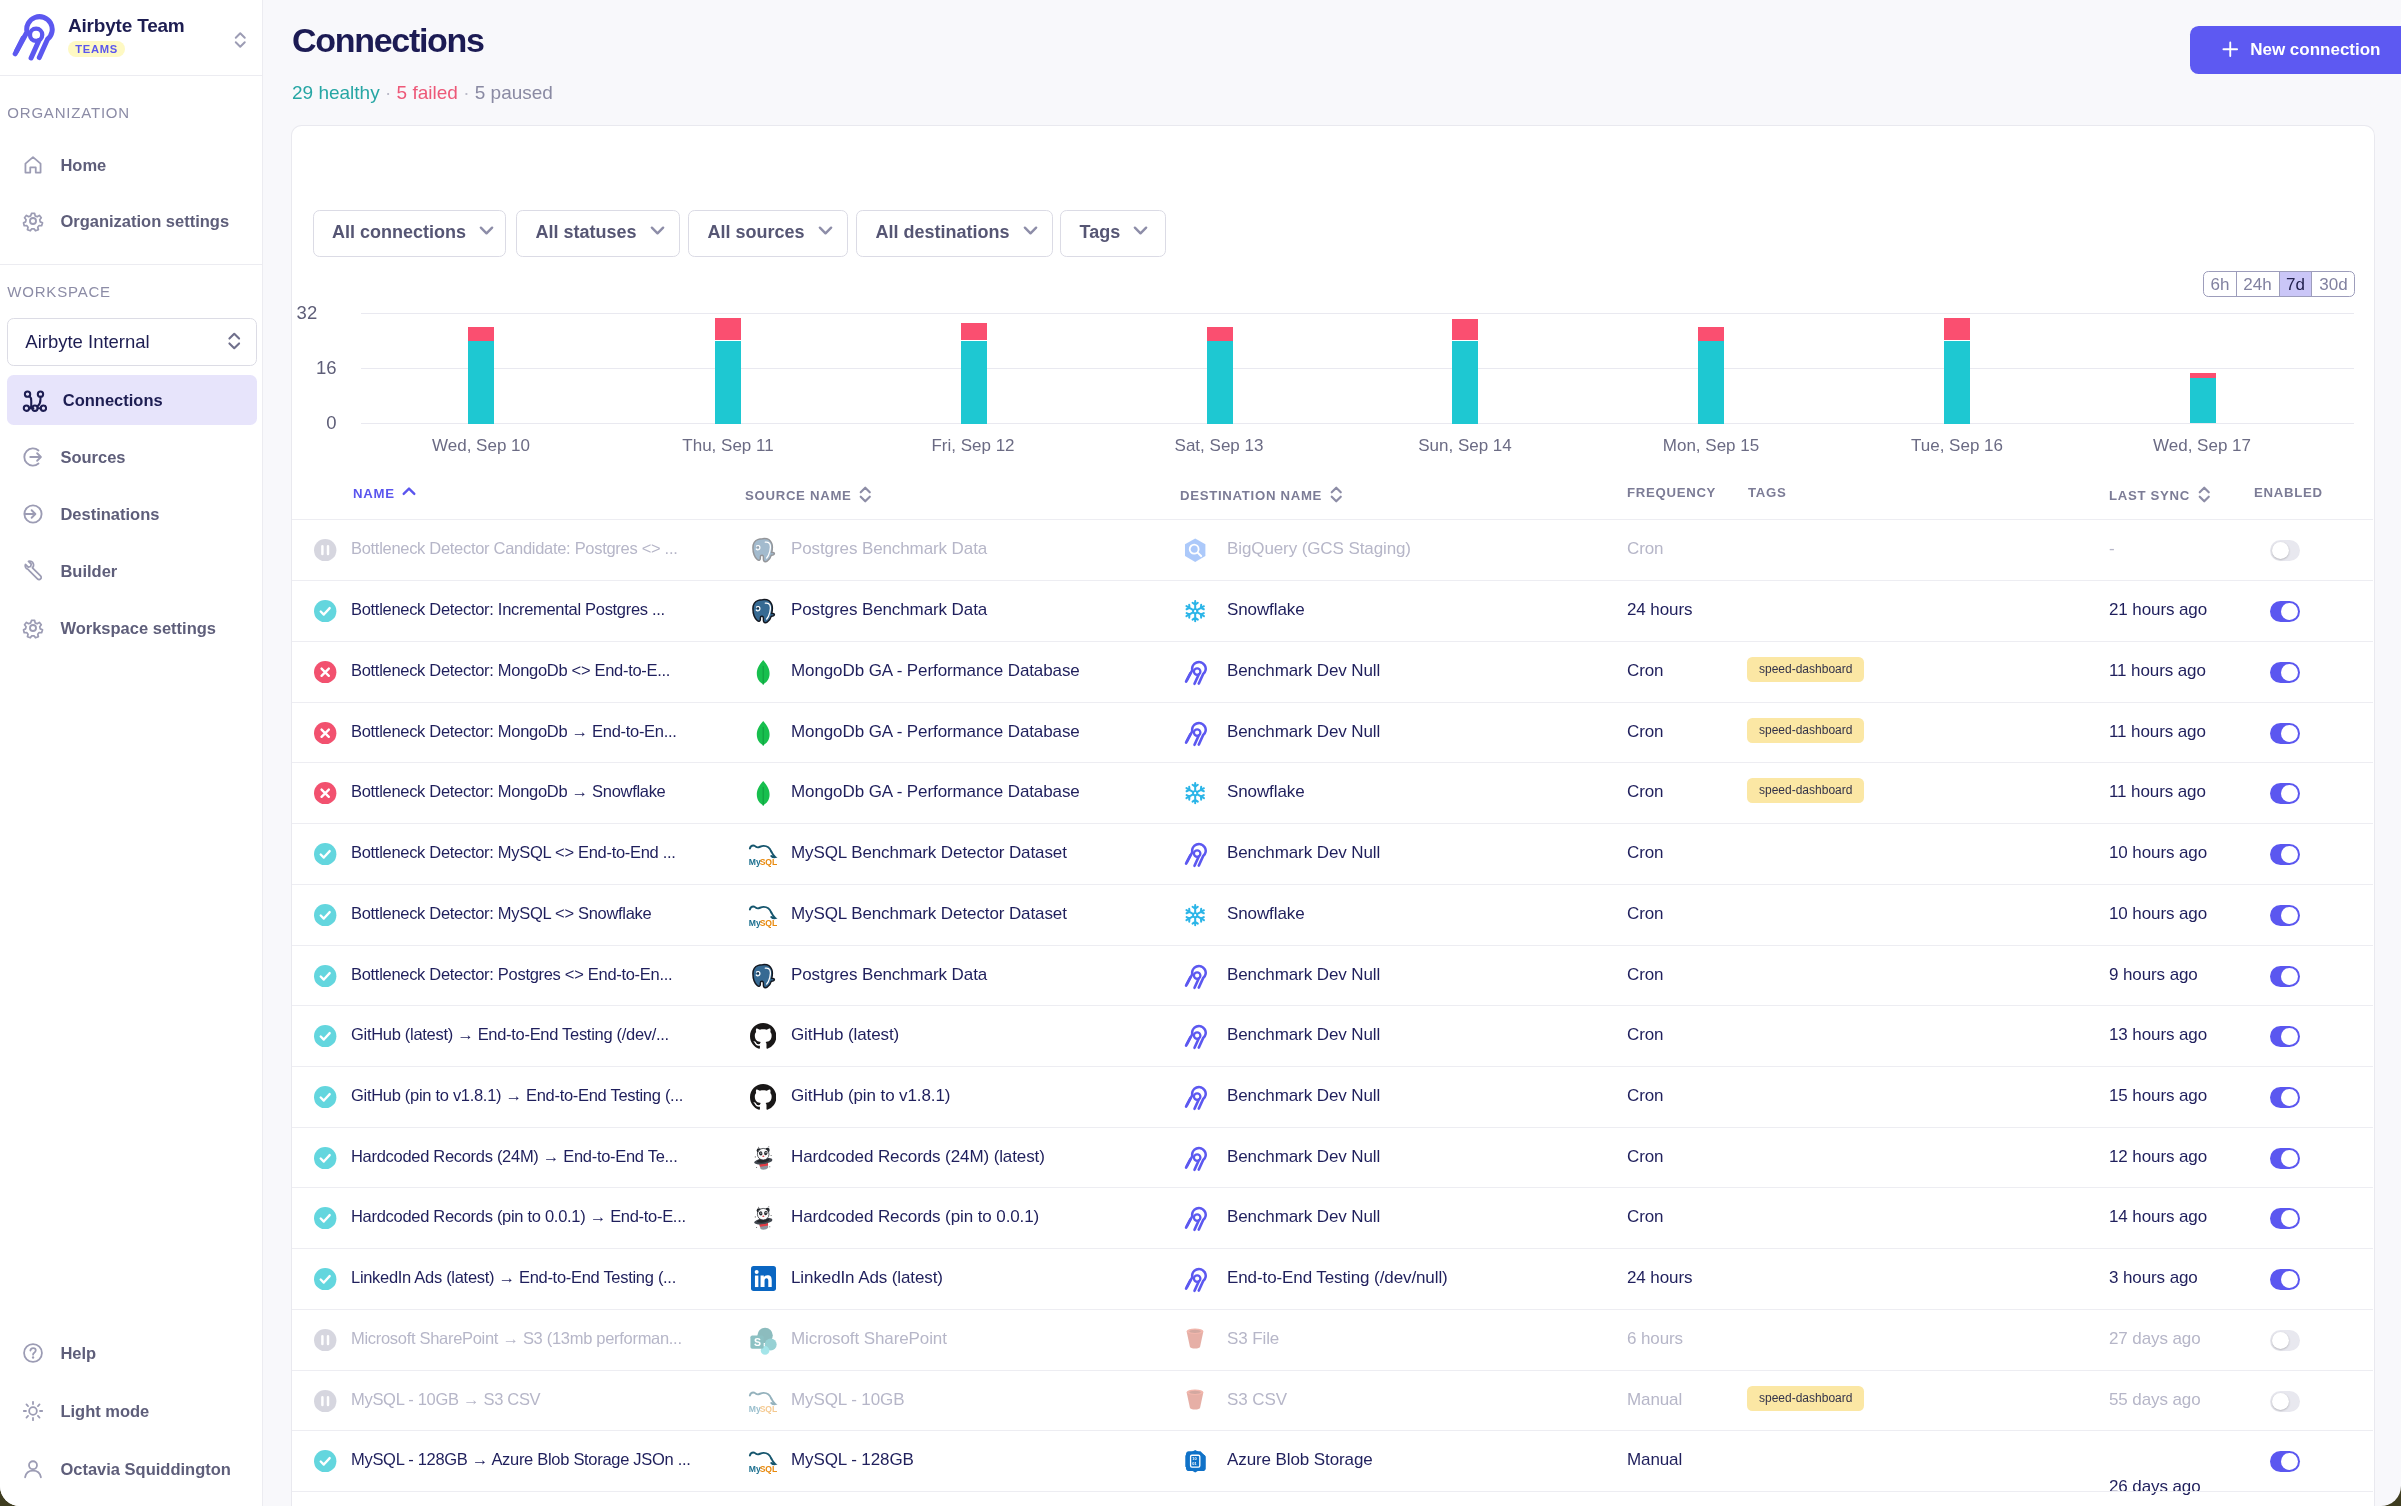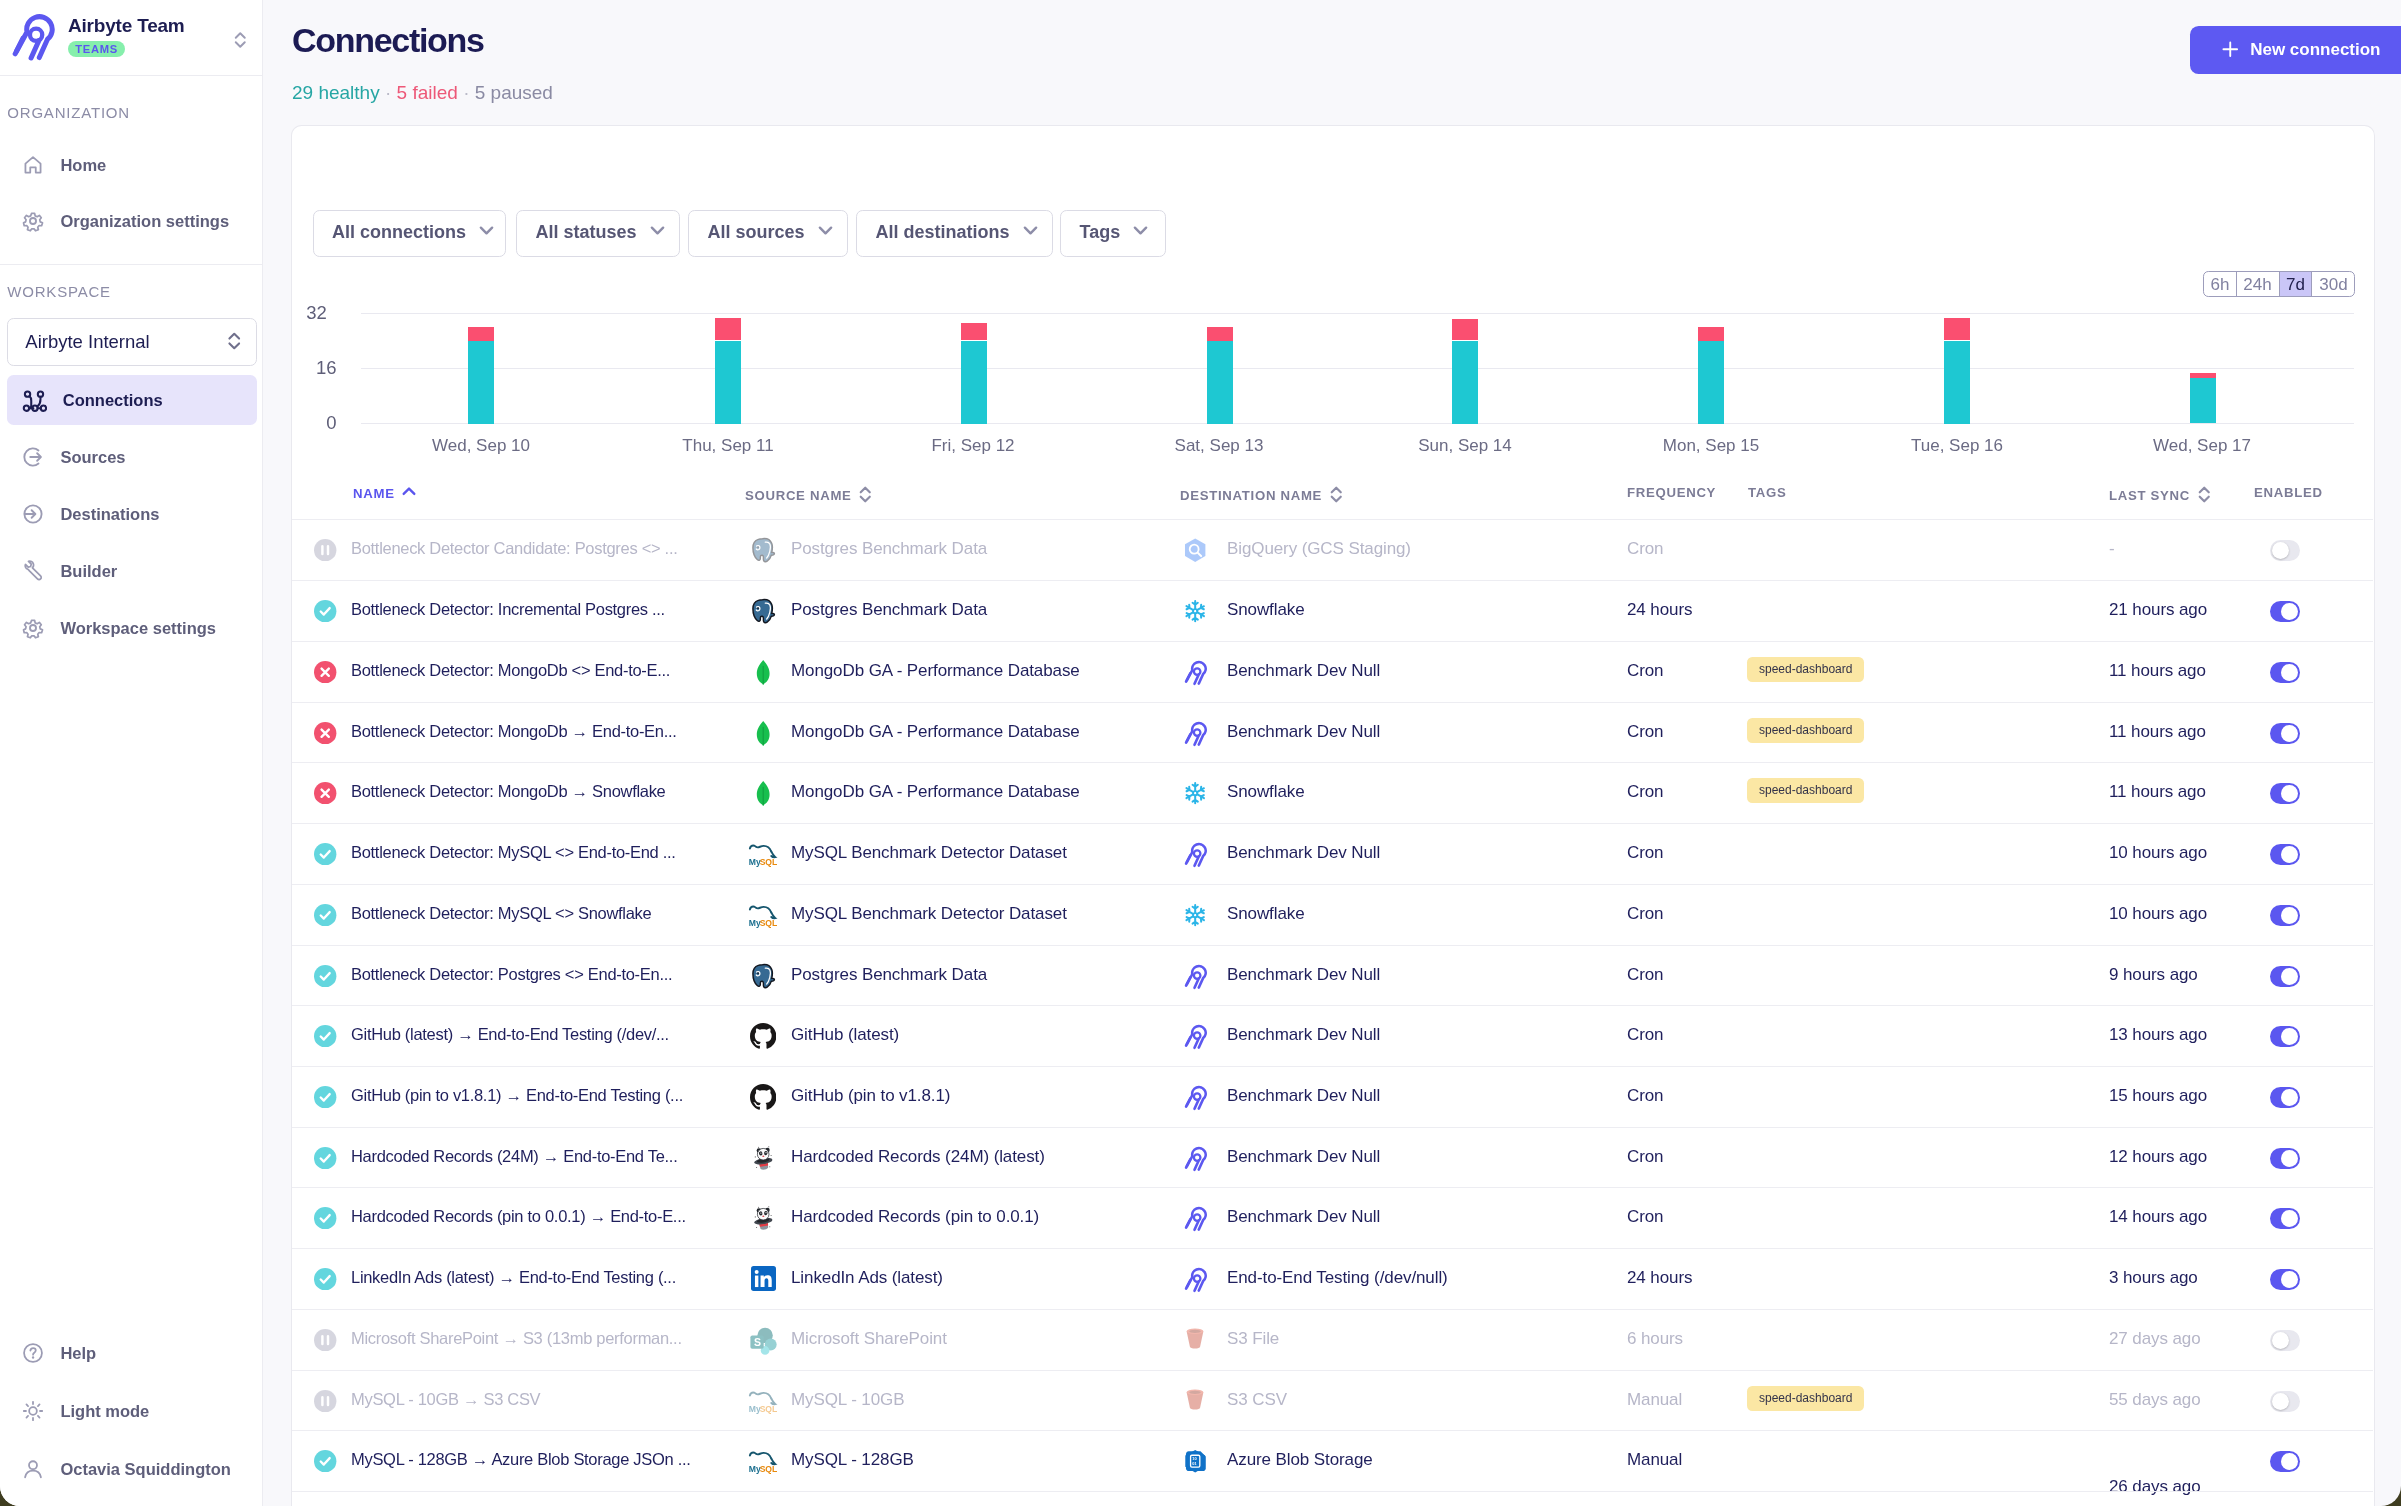--- a/index.html
+++ b/index.html
@@ -30,21 +30,21 @@
 <div class="sidebar">
 <div class="abs" style="left:8.6px;top:12px;"><svg viewBox="0 0 100 112" width="46" height="51" style="">
           <g fill="none" stroke="#5c58f0" stroke-width="11" stroke-linecap="round">
             <path d="M13 92 L39 44 A28 28 0 1 1 84 60 L66 100"></path>
             <circle cx="59" cy="50" r="13.5" stroke-width="9.5"></circle>
             <path d="M65 63 L48 101"></path>
             <path d="M30 58 L16 86"></path>
           </g>
         </svg></div>
 <div class="abs" style="left:68px;top:14.5px;font-size:19px;font-weight:700;color:#1d1d52;letter-spacing:-0.2px;">Airbyte Team</div>
-<div class="abs" style="left:68px;top:41px;background:#86efac;color:#5b57ee;font-size:11.2px;font-weight:700;letter-spacing:0.7px;border-radius:8px;padding:2px 7.3px;text-align:right;">TEAMS</div>
+<div class="abs" style="left:68px;top:41px;background:#fef9c3;color:#5b57ee;font-size:11.2px;font-weight:700;letter-spacing:0.7px;border-radius:8px;padding:2px 7.3px;text-align:right;">TEAMS</div>
 <div class="abs" style="left:233px;top:31px;"><svg viewBox="0 0 18 24" width="14.5" height="18" style="">
           <path d="M3 9 L9 3 L15 9" fill="none" stroke="#9c9cb4" stroke-width="2.6" stroke-linejoin="round" stroke-linecap="round"></path>
           <path d="M3 15 L9 21 L15 15" fill="none" stroke="#9c9cb4" stroke-width="2.6" stroke-linejoin="round" stroke-linecap="round"></path>
         </svg></div>
 <div class="abs" style="left:0;top:75px;width:263px;border-top:1.3px solid #ececf1;"></div>
 <div class="seclbl" style="top:104px;">ORGANIZATION</div>
 <div class="mitem" style="top:154px;"><svg viewBox="0 0 32 32" width="22" height="22" style="">
           <path d="M5 14 L16 4.5 L27 14 L27 27 L20 27 L20 19.5 L12 19.5 L12 27 L5 27 Z M12 27 L12 19.5 M20 27 L20 19.5" fill="none" stroke="currentColor" stroke-width="2.6" stroke-linejoin="round" stroke-linecap="round"></path>
         </svg><span class="lbl">Home</span></div>
 <div class="mitem" style="top:210px;"><svg viewBox="0 0 32 32" width="22" height="22" style="">
@@ -140,21 +140,21 @@
               <path d="M3 5 L9 11 L15 5" fill="none" stroke="#8d8da8" stroke-width="2.6" stroke-linejoin="round" stroke-linecap="round"></path>
             </svg></span></span>
       </div>
 <div class="abs" style="left:1911px;top:145px;width:152px;height:26.4px;border:1.3px solid #9d9dbb;border-radius:5.3px;overflow:hidden;font-size:17px;color:#8181a0;">
         <span style="position:absolute;left:0;top:0;width:32px;height:26.4px;text-align:center;line-height:25px;">6h</span>
         <span style="position:absolute;left:32px;top:0;width:42px;height:26.4px;text-align:center;line-height:25px;border-left:1.3px solid #9d9dbb;">24h</span>
         <span style="position:absolute;left:75px;top:0;width:32px;height:26.4px;text-align:center;line-height:25px;border-left:1.3px solid #9d9dbb;background:#cac6f7;color:#23224f;">7d</span>
         <span style="position:absolute;left:107px;top:0;width:44px;height:26.4px;text-align:center;line-height:25px;border-left:1.3px solid #9d9dbb;">30d</span>
       </div>
 <div class="abs" style="left:69px;top:187px;width:1993px;border-top:1.3px solid #e9e9f0;"></div>
-<div class="abs" style="left:4.6px;top:176px;width:40px;text-align:center;font-size:18.5px;color:#5e5e78;">32</div>
+<div class="abs" style="left:4.6px;top:176px;width:40px;text-align:left;font-size:18.5px;color:#5e5e78;">32</div>
 <div class="abs" style="left:69px;top:242px;width:1993px;border-top:1.3px solid #e9e9f0;"></div>
 <div class="abs" style="left:4.6px;top:231px;width:40px;text-align:right;font-size:18.5px;color:#5e5e78;">16</div>
 <div class="abs" style="left:69px;top:297px;width:1993px;border-top:1.3px solid #e9e9f0;"></div>
 <div class="abs" style="left:4.6px;top:286px;width:40px;text-align:right;font-size:18.5px;color:#5e5e78;">0</div>
 <div class="abs" style="left:176px;top:215px;width:26px;height:83px;background:#1ec8d2;"></div>
 <div class="abs" style="left:176px;top:201px;width:26px;height:14px;background:#fa4f70;"></div>
 <div class="abs" style="left:90px;top:310px;width:198px;text-align:center;font-size:17px;color:#6b6b84;">Wed, Sep 10</div>
 <div class="abs" style="left:423px;top:215px;width:26px;height:83px;background:#1ec8d2;"></div>
 <div class="abs" style="left:423px;top:192px;width:26px;height:22.4px;background:#fa4f70;"></div>
 <div class="abs" style="left:337px;top:310px;width:198px;text-align:center;font-size:17px;color:#6b6b84;">Thu, Sep 11</div>

